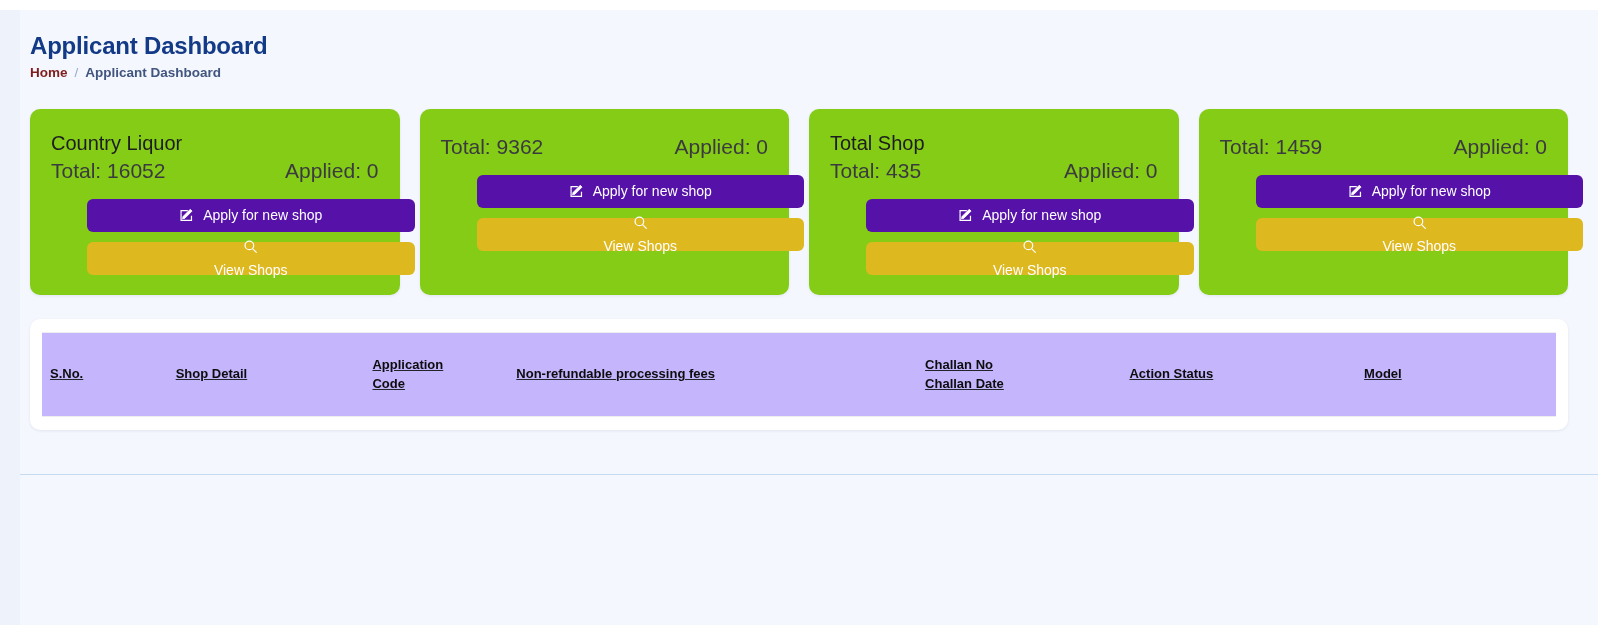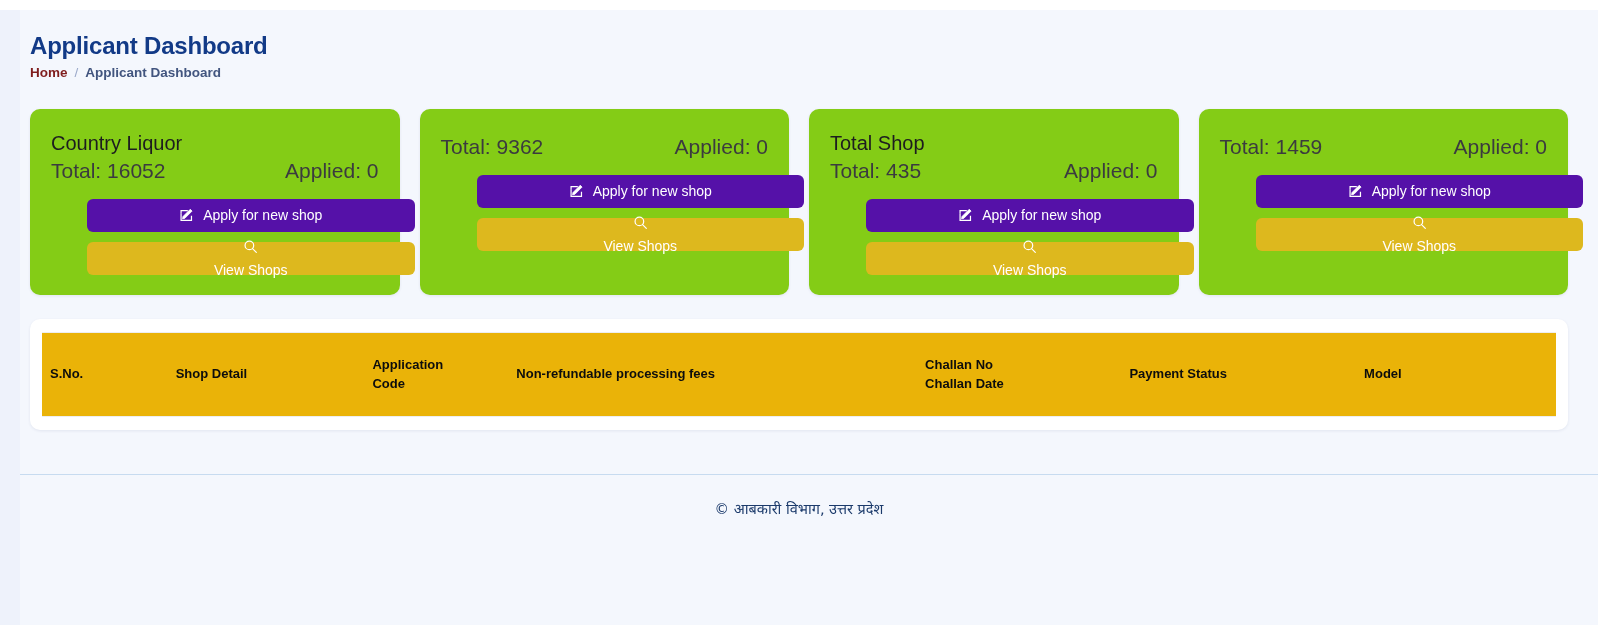--- a/index.html
+++ b/index.html
@@ -166,21 +166,22 @@
     padding: 13px 12px;
   }
 
   table.applications {
     width: 100%;
     border-collapse: collapse;
     table-layout: fixed;
   }
 
   table.applications thead tr {
-    background: #eab308;
+    background: #c4b5fd;
+    text-decoration: underline;
   }
 
   table.applications th {
     border-top: 1px solid #edeef0;
     border-bottom: 1px solid #edeef0;
     font-size: 13px;
     font-weight: bold;
     color: #0d0d0d;
     text-align: left;
     padding: 22px 8px;
@@ -353,29 +354,26 @@
             <th class="c-shop">Shop Detail</th>
             <th class="c-appcode">
               <span>Application</span><br>
               <span>Code</span>
             </th>
             <th class="c-fees">Non-refundable processing fees</th>
             <th class="c-challan">
               <span>Challan No</span><br>
               <span>Challan Date</span>
             </th>
-            <th class="c-payment">Payment Status</th>
+            <th class="c-payment">Action Status</th>
             <th class="c-action">Model</th>
           </tr>
         </thead>
         <tbody></tbody>
       </table>
     </div>
 
   </div>
 
   <div class="footer-divider"></div>
 
-  <div class="footer">
-    <span class="footer-text">© आबकारी विभाग, उत्तर प्रदेश</span>
-  </div>
 
 </div>
 
 </body></html>

